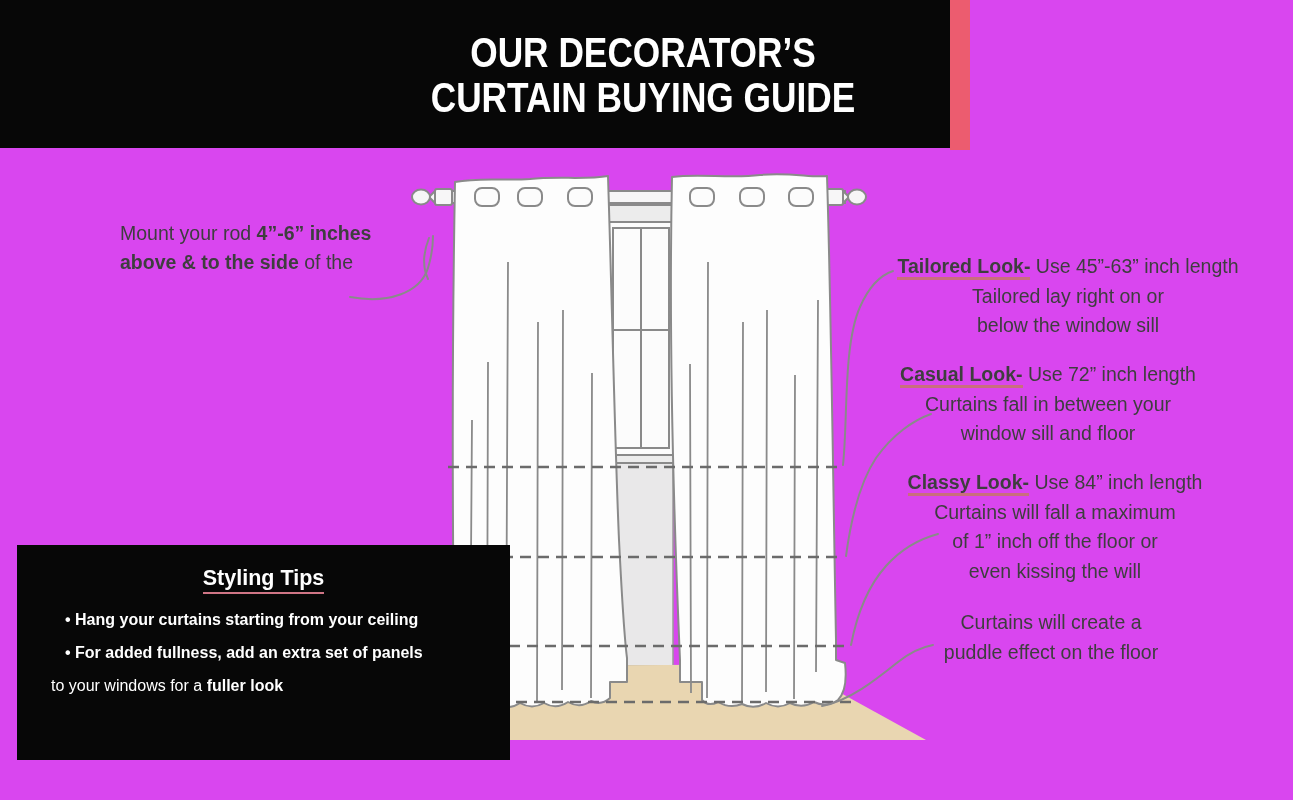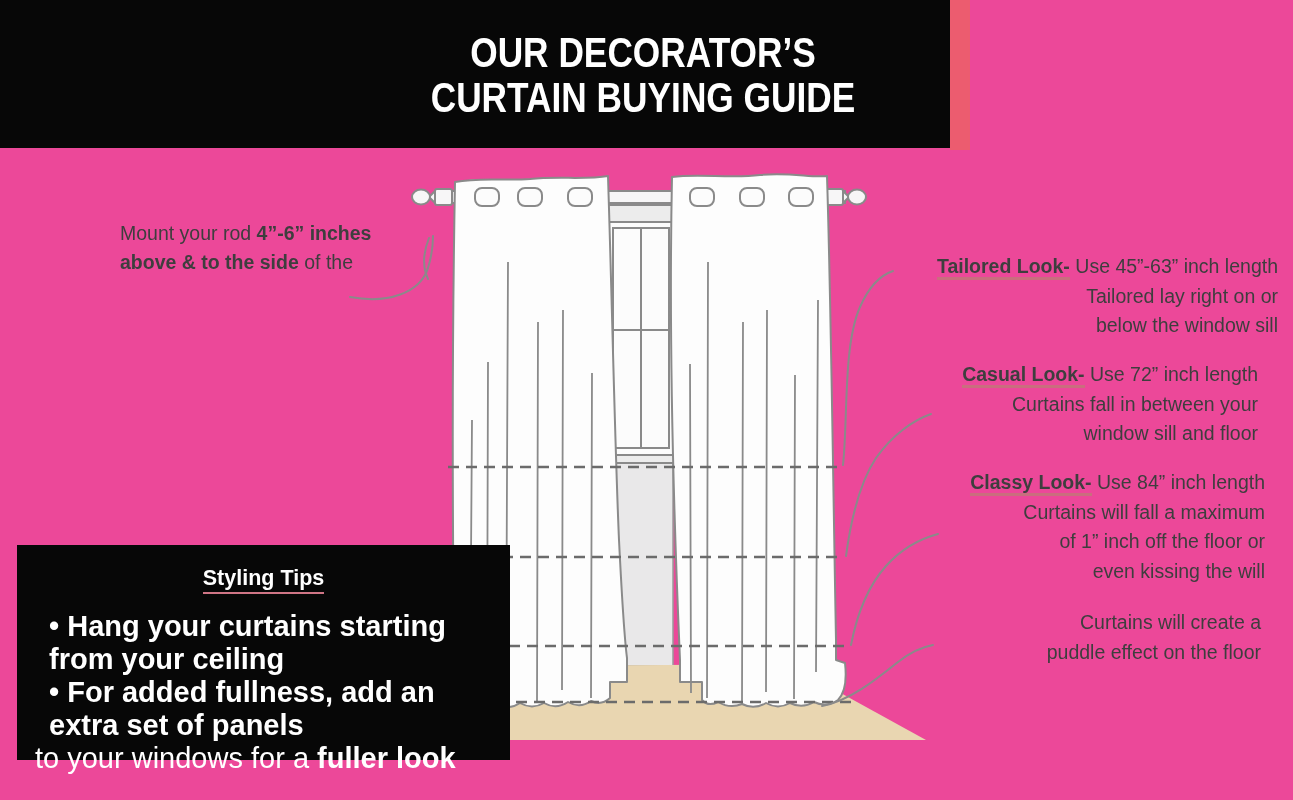--- a/index.html
+++ b/index.html
@@ -1,48 +1,48 @@
 <!DOCTYPE html>
 <html><head>
 <meta charset="utf-8">
 <style>
   html,body{margin:0;padding:0;background:#d8d8d8;}
   .canvas{
     position:relative;width:1293px;height:800px;overflow:hidden;
-    background:#ec4899;color:#3e3e3e;
+    background:#d946ef;color:#3e3e3e;
     font-family:"Liberation Sans",sans-serif;
   }
   
   .header{position:absolute;left:0;top:0;width:950px;height:148px;background:#070707;}
   .accent-stripe{position:absolute;left:950px;top:0;width:20px;height:150px;background:#ec5c6f;}
   .title{
     position:absolute;left:378px;top:30px;width:530px;text-align:center;
     color:#ffffff;font-weight:bold;font-size:42px;line-height:45px;
     transform:scaleX(.84);letter-spacing:0px;white-space:nowrap;
   }
   
   svg.illus{position:absolute;left:0;top:0;width:1293px;height:800px;}
   
   .mount-note{
     position:absolute;left:120px;top:219px;width:296px;
     font-size:19.5px;line-height:29px;
   }
   .b{font-weight:bold;}
   
-  .look{position:absolute;width:420px;text-align:right;font-size:19.5px;line-height:29.5px;}
+  .look{position:absolute;width:420px;text-align:center;font-size:19.5px;line-height:29.5px;}
   .look .name{font-weight:bold;border-bottom:3.5px solid #c96e7e;padding-bottom:0px;}
   .look-tailored{left:858px;top:252px;}
   .look-casual{left:838px;top:360px;}
   .look-classy{left:845px;top:468px;}
   .look-elegant{left:841px;top:608px;}
   
   .tips{position:absolute;left:17px;top:545px;width:493px;height:215px;background:#070707;color:#ffffff;}
   .tips-title{margin-top:21px;text-align:center;font-size:21.5px;font-weight:bold;}
   .tips-title span{border-bottom:2.5px solid #cf7585;padding-bottom:2px;}
-  .tips-lines{margin-top:19px;padding:0 18px;font-size:29px;line-height:33px;font-weight:bold;}
+  .tips-lines{margin-top:12px;padding:0 34px;font-size:16px;line-height:33px;font-weight:bold;}
   .tips-line.indent{padding-left:14px;}
   .reg{font-weight:normal;}
 </style>
 </head>
 <body>
 
 <div class="canvas">
 
   <div class="header"></div>
   <div class="accent-stripe"></div>

